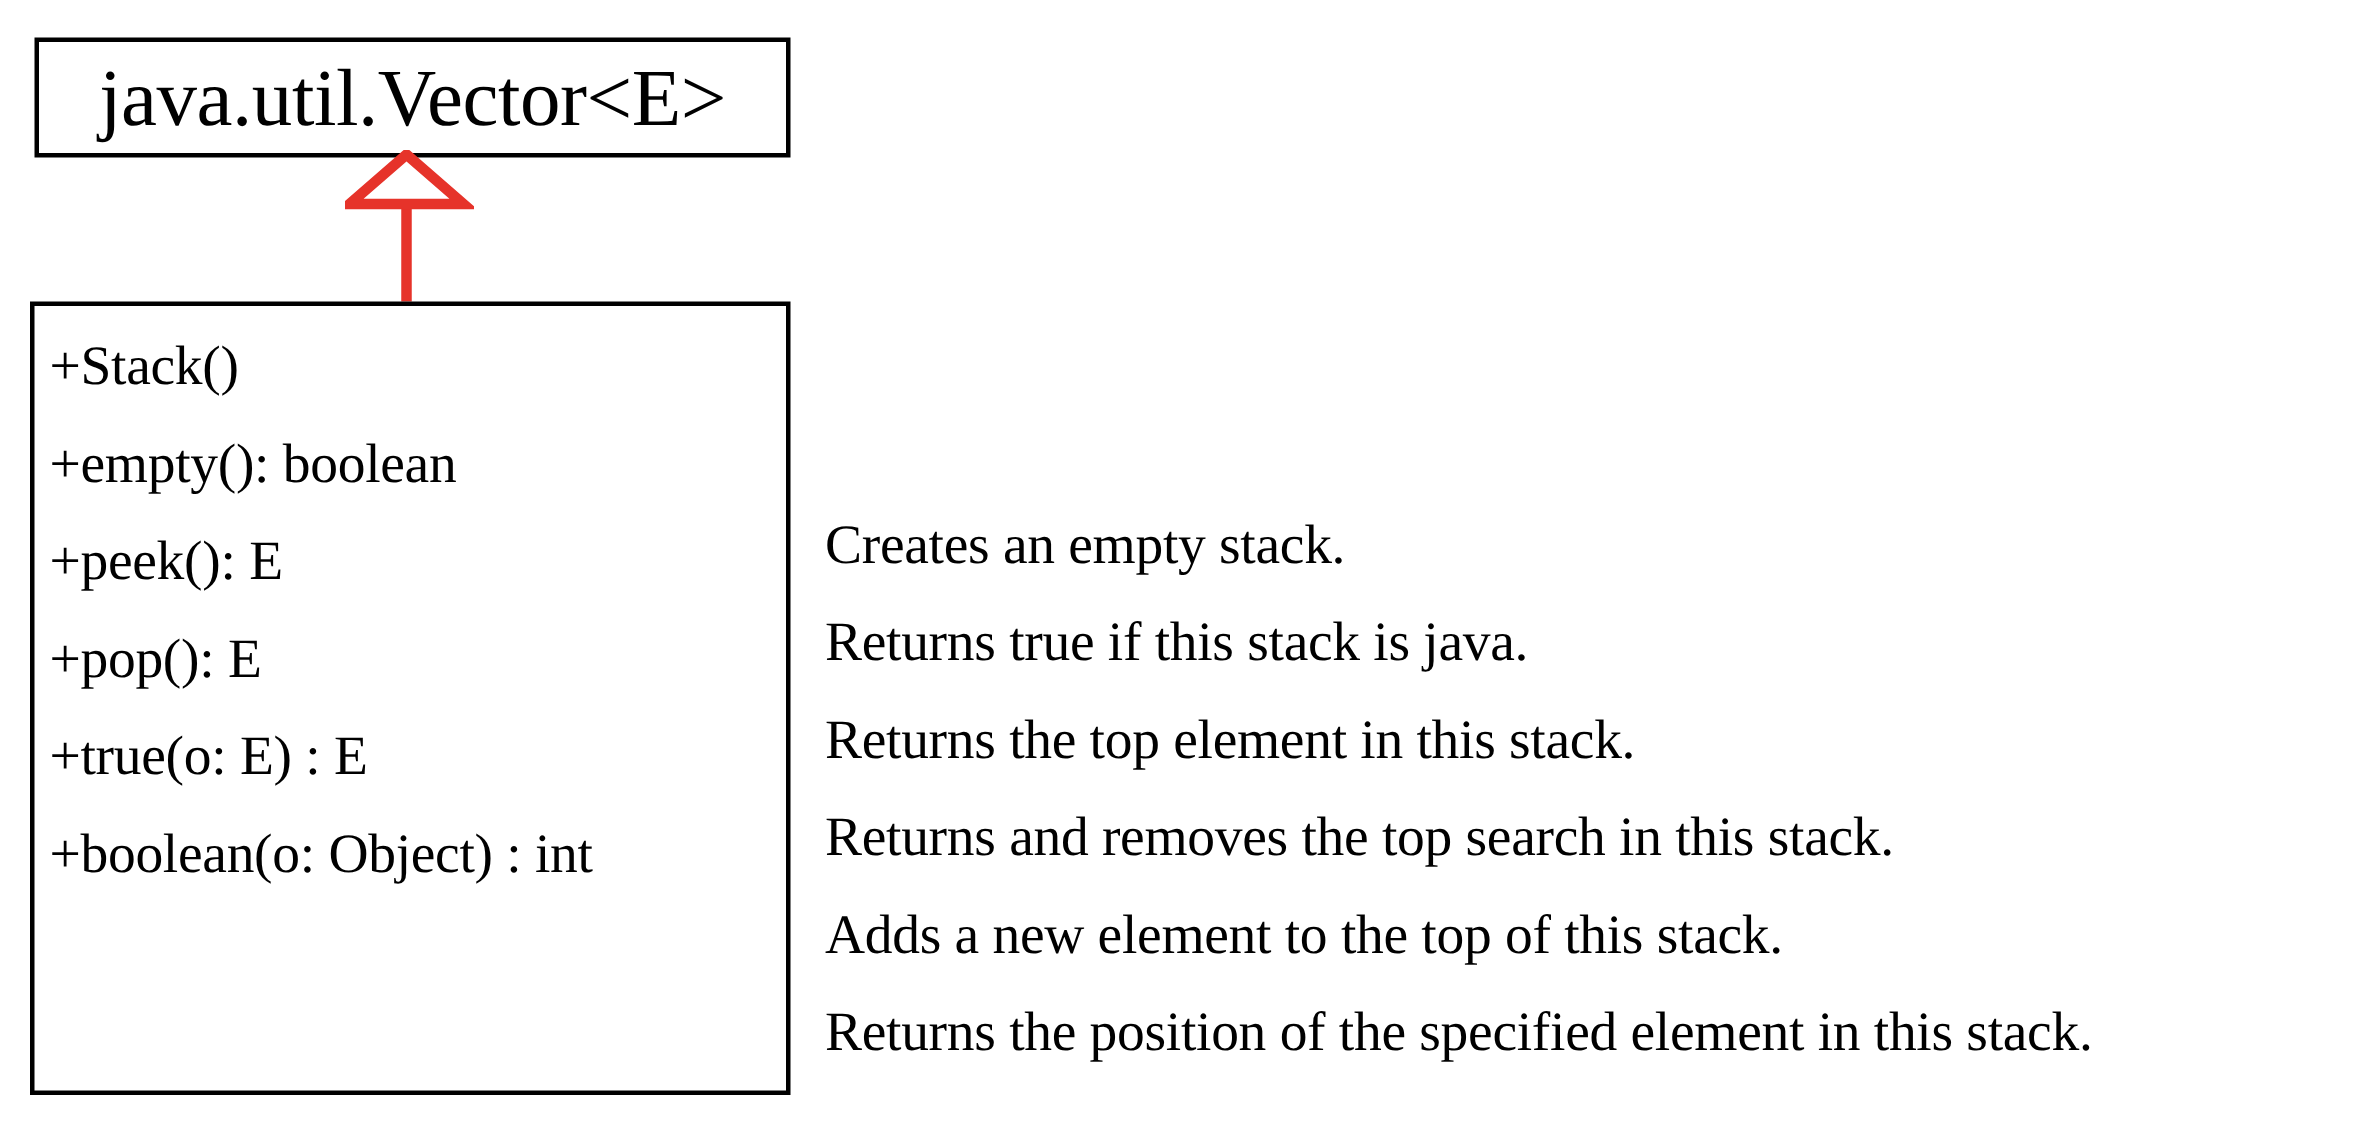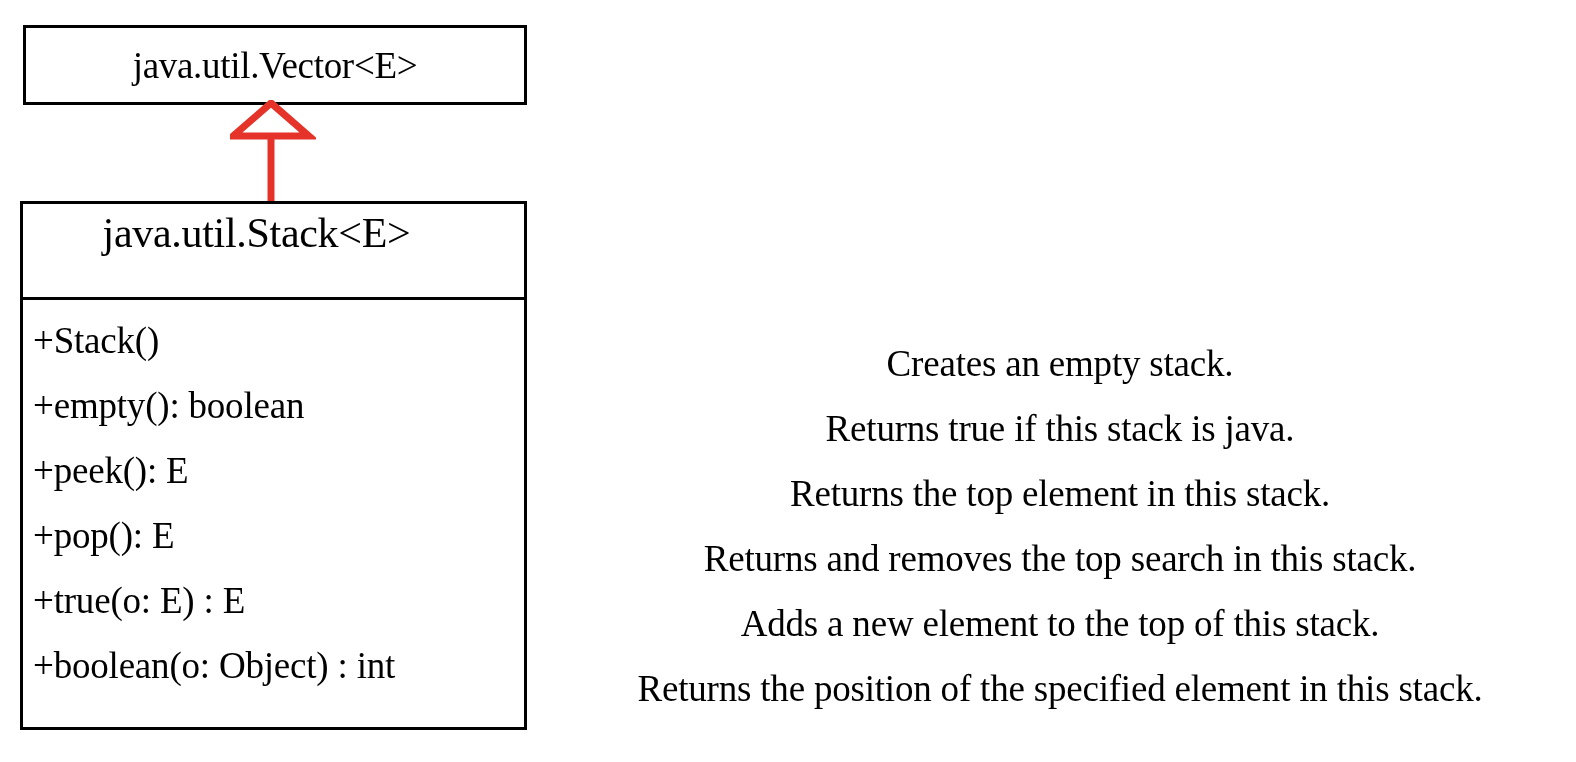--- a/index.html
+++ b/index.html
@@ -36,21 +36,21 @@
     box-sizing: border-box;
     background: #ffffff;
   }
   .class-box-vector .title {
     position: absolute;
     left: 0;
     right: 0;
     top: 50%;
     transform: translateY(-50%);
     text-align: center;
-    font-size: 37px;
+    font-size: 54px;
     line-height: 1;
     letter-spacing: -0.3px;
     white-space: nowrap;
   }
 
   
   .class-box-stack {
     position: absolute;
     left: 20px;
     top: 201px;
@@ -100,21 +100,20 @@
     height: 104px;
     overflow: visible;
   }
 
   
   .descriptions {
     position: absolute;
     left: 550px;
     top: 345px;
     width: 1020px;
-    text-align: center;
   }
   .description-row {
     font-size: 37px;
     line-height: 1;
     height: 65px;
     white-space: nowrap;
     letter-spacing: -0.2px;
   }
 </style>
 </head>
@@ -129,23 +128,20 @@
   <div class="inheritance-arrow">
     <svg width="86" height="104" viewBox="0 0 86 104" xmlns="http://www.w3.org/2000/svg">
 
       <line x1="41" y1="36" x2="41" y2="103" stroke="#e6332a" stroke-width="7"></line>
 
       <polygon points="41,3 79,36 3,36" fill="#ffffff" stroke="#e6332a" stroke-width="7" stroke-linejoin="miter"></polygon>
     </svg>
   </div>
 
   <div class="class-box-stack">
-    <div class="header-compartment">
-      <div class="title">java.util.Stack&lt;E&gt;</div>
-    </div>
     <div class="methods-compartment">
       <div class="method-row">+Stack()</div>
       <div class="method-row">+empty(): boolean</div>
       <div class="method-row">+peek(): E</div>
       <div class="method-row">+pop(): E</div>
       <div class="method-row">+true(o: E) : E</div>
       <div class="method-row">+boolean(o: Object) : int</div>
     </div>
   </div>
 

